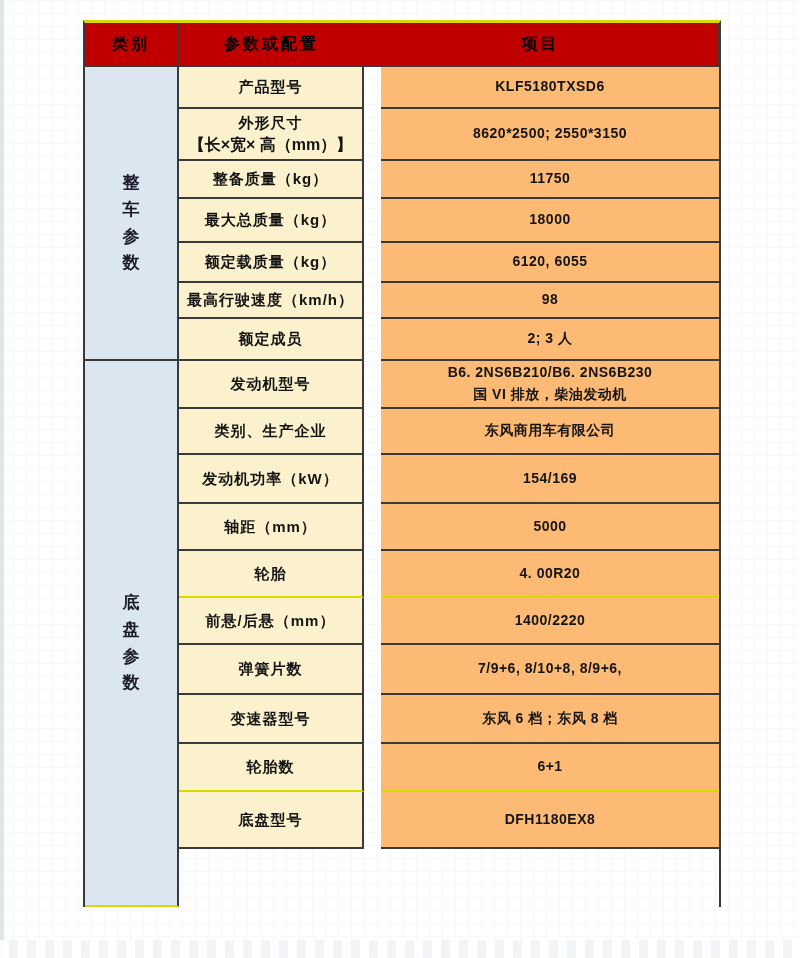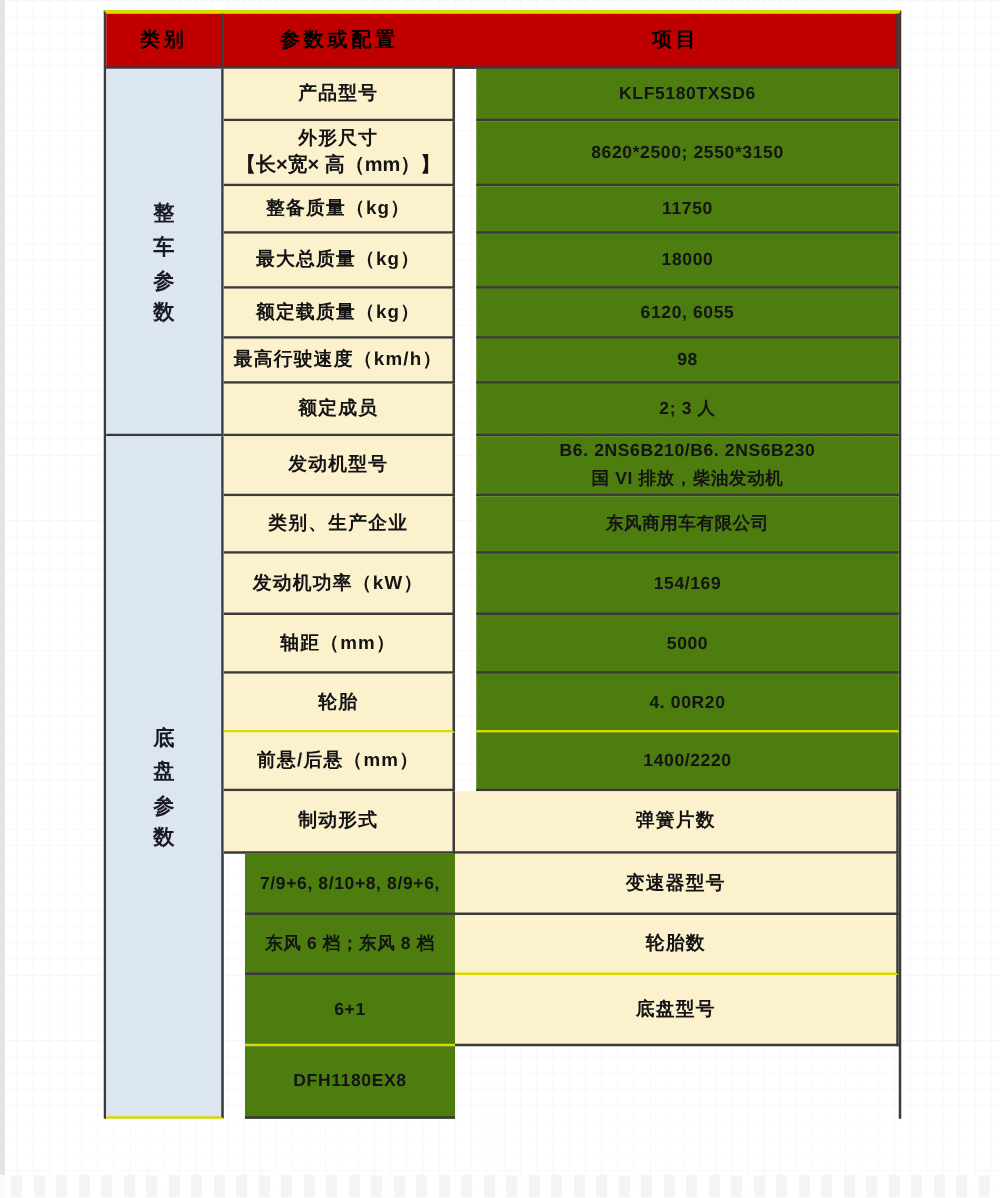--- a/index.html
+++ b/index.html
@@ -29,21 +29,21 @@
   .bottom-strip {
     position: absolute;
     left: 0; bottom: 0;
     width: 800px; height: 18px;
     background: repeating-linear-gradient(90deg, #ffffff 0 9px, #f1f2f4 9px 18px);
     opacity: .85;
   }
   .spec-table {
     position: absolute;
     left: 83px;
-    top: 8px;
+    top: 20px;
     width: 634px;
     display: grid;
     grid-template-columns: 94px 185px 355px;
     grid-template-rows: 44px 42px 52px 38px 44px 40px 36px 42px 48px 46px 49px 47px 47px 47px 50px 49px 48px 57px 58px;
     border-left: 2px solid #3a3a3a;
     border-right: 2px solid #3a3a3a;
     border-top: 3px solid #d9d900;
     box-sizing: content-box;
   }
   .cell {
@@ -72,21 +72,21 @@
     flex-direction: column;
     line-height: 1.45;
     white-space: nowrap;
     text-align: right;
   }
   .item .sub {
     font-size: 16px;
     letter-spacing: 0;
   }
   .val {
-    background: #4d7c0f;
+    background: #fdba74;
     font-weight: 700;
     font-size: 14px;
     letter-spacing: .5px;
     flex-direction: column;
     line-height: 1.55;
     margin-left: 17px;
   }
   .cat {
     background: #dce6f1;
     font-weight: 700;
@@ -154,21 +154,20 @@
 
   <div class="cell item rb">轴距（mm）</div>
   <div class="cell val">5000</div>
 
   <div class="cell item rb yb">轮胎</div>
   <div class="cell val yb">4. 00R20</div>
 
   <div class="cell item rb">前悬/后悬（mm）</div>
   <div class="cell val">1400/2220</div>
 
-  <div class="cell item rb">制动形式</div>
 
   <div class="cell item rb">弹簧片数</div>
   <div class="cell val">7/9+6, 8/10+8, 8/9+6,</div>
 
   <div class="cell item rb">变速器型号</div>
   <div class="cell val">东风 6 档；东风 8 档</div>
 
   <div class="cell item rb yb">轮胎数</div>
   <div class="cell val yb">6+1</div>
 

